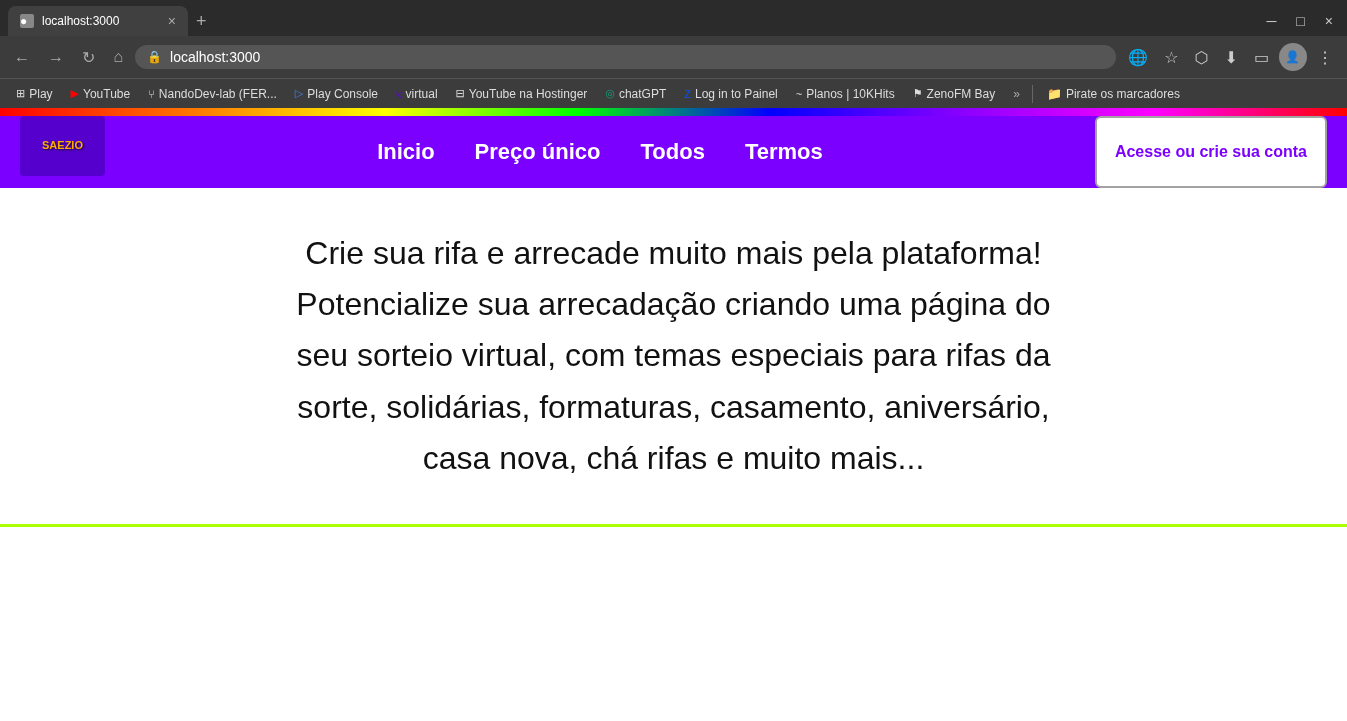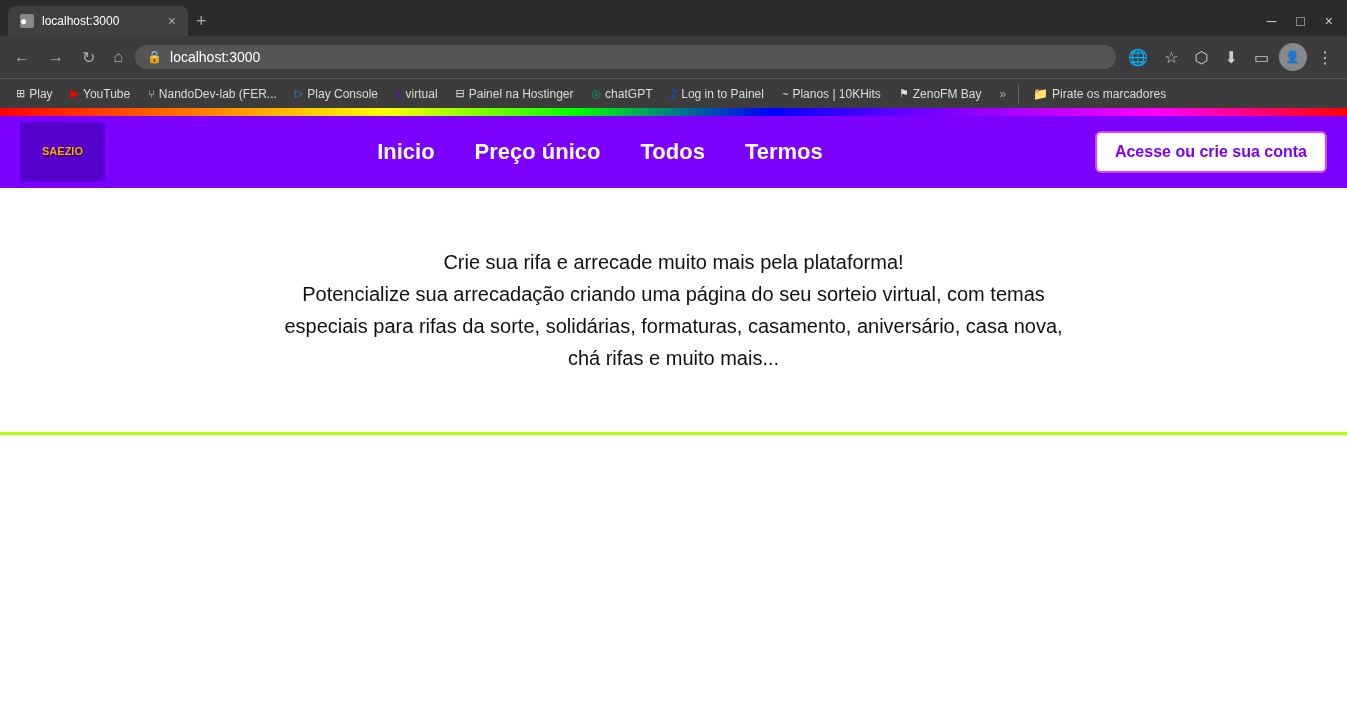--- a/index.html
+++ b/index.html
@@ -202,21 +202,20 @@
 
     
     .website {
       width: 100%;
     }
 
     
     .site-nav {
       background: #7b00ff;
       display: flex;
-      align-items: center;
       padding: 0 20px;
       height: 72px;
     }
     .site-logo-wrap {
       width: 85px;
       height: 60px;
       background: #5500cc;
       display: flex;
       align-items: center;
       justify-content: center;
@@ -242,41 +241,41 @@
     .nav-link {
       color: #fff;
       font-size: 22px;
       font-weight: bold;
       text-decoration: none;
       cursor: pointer;
     }
     .nav-cta {
       background: #fff;
       color: #7b00ff;
-      border: 2px solid #d946ef;
+      border: 2px solid #a3a3a3;
       border-radius: 6px;
       padding: 10px 18px;
       font-size: 16px;
       font-weight: bold;
       cursor: pointer;
       white-space: nowrap;
     }
 
     
     .hero-section {
       background: #fff;
       padding: 40px 20px 30px;
       text-align: center;
     }
     .hero-text {
-      font-size: 20px;
+      font-size: 32px;
       line-height: 1.6;
       color: #111;
       max-width: 800px;
-      margin: 18px auto;
+      margin: 0 auto;
     }
 
     
     .green-line {
       height: 3px;
       background: #aaff00;
       width: 100%;
       margin-top: 10px;
     }
 
@@ -343,21 +342,21 @@
     <div class="bookmark-item">
       <span class="bm-icon" style="color:#4285f4;">▷</span>
       <span>Play Console</span>
     </div>
     <div class="bookmark-item">
       <span class="bm-icon" style="color:#6200ea;">k</span>
       <span>virtual</span>
     </div>
     <div class="bookmark-item">
       <span class="bm-icon">⊟</span>
-      <span>Painel na Hostinger</span>
+      <span>YouTube na Hostinger</span>
     </div>
     <div class="bookmark-item">
       <span class="bm-icon" style="color:#10a37f;">◎</span>
       <span>chatGPT</span>
     </div>
     <div class="bookmark-item">
       <span class="bm-icon" style="color:#0055ff;">Z</span>
       <span>Log in to Painel</span>
     </div>
     <div class="bookmark-item">

